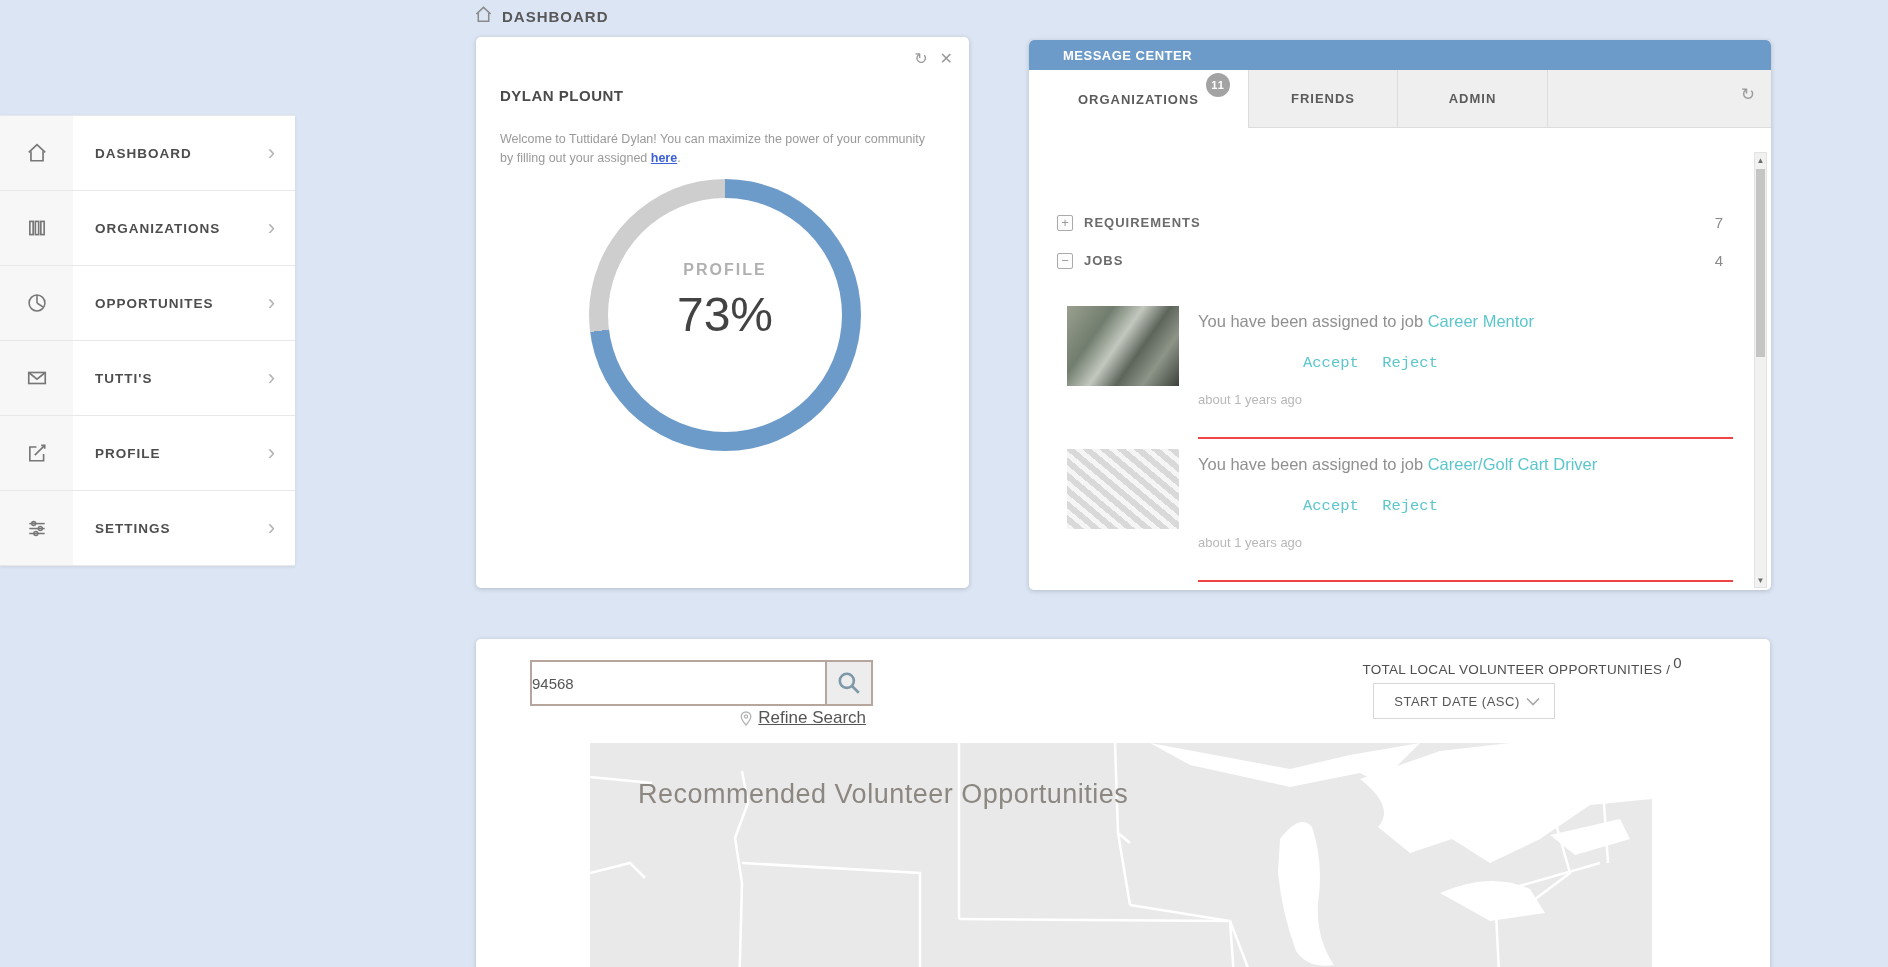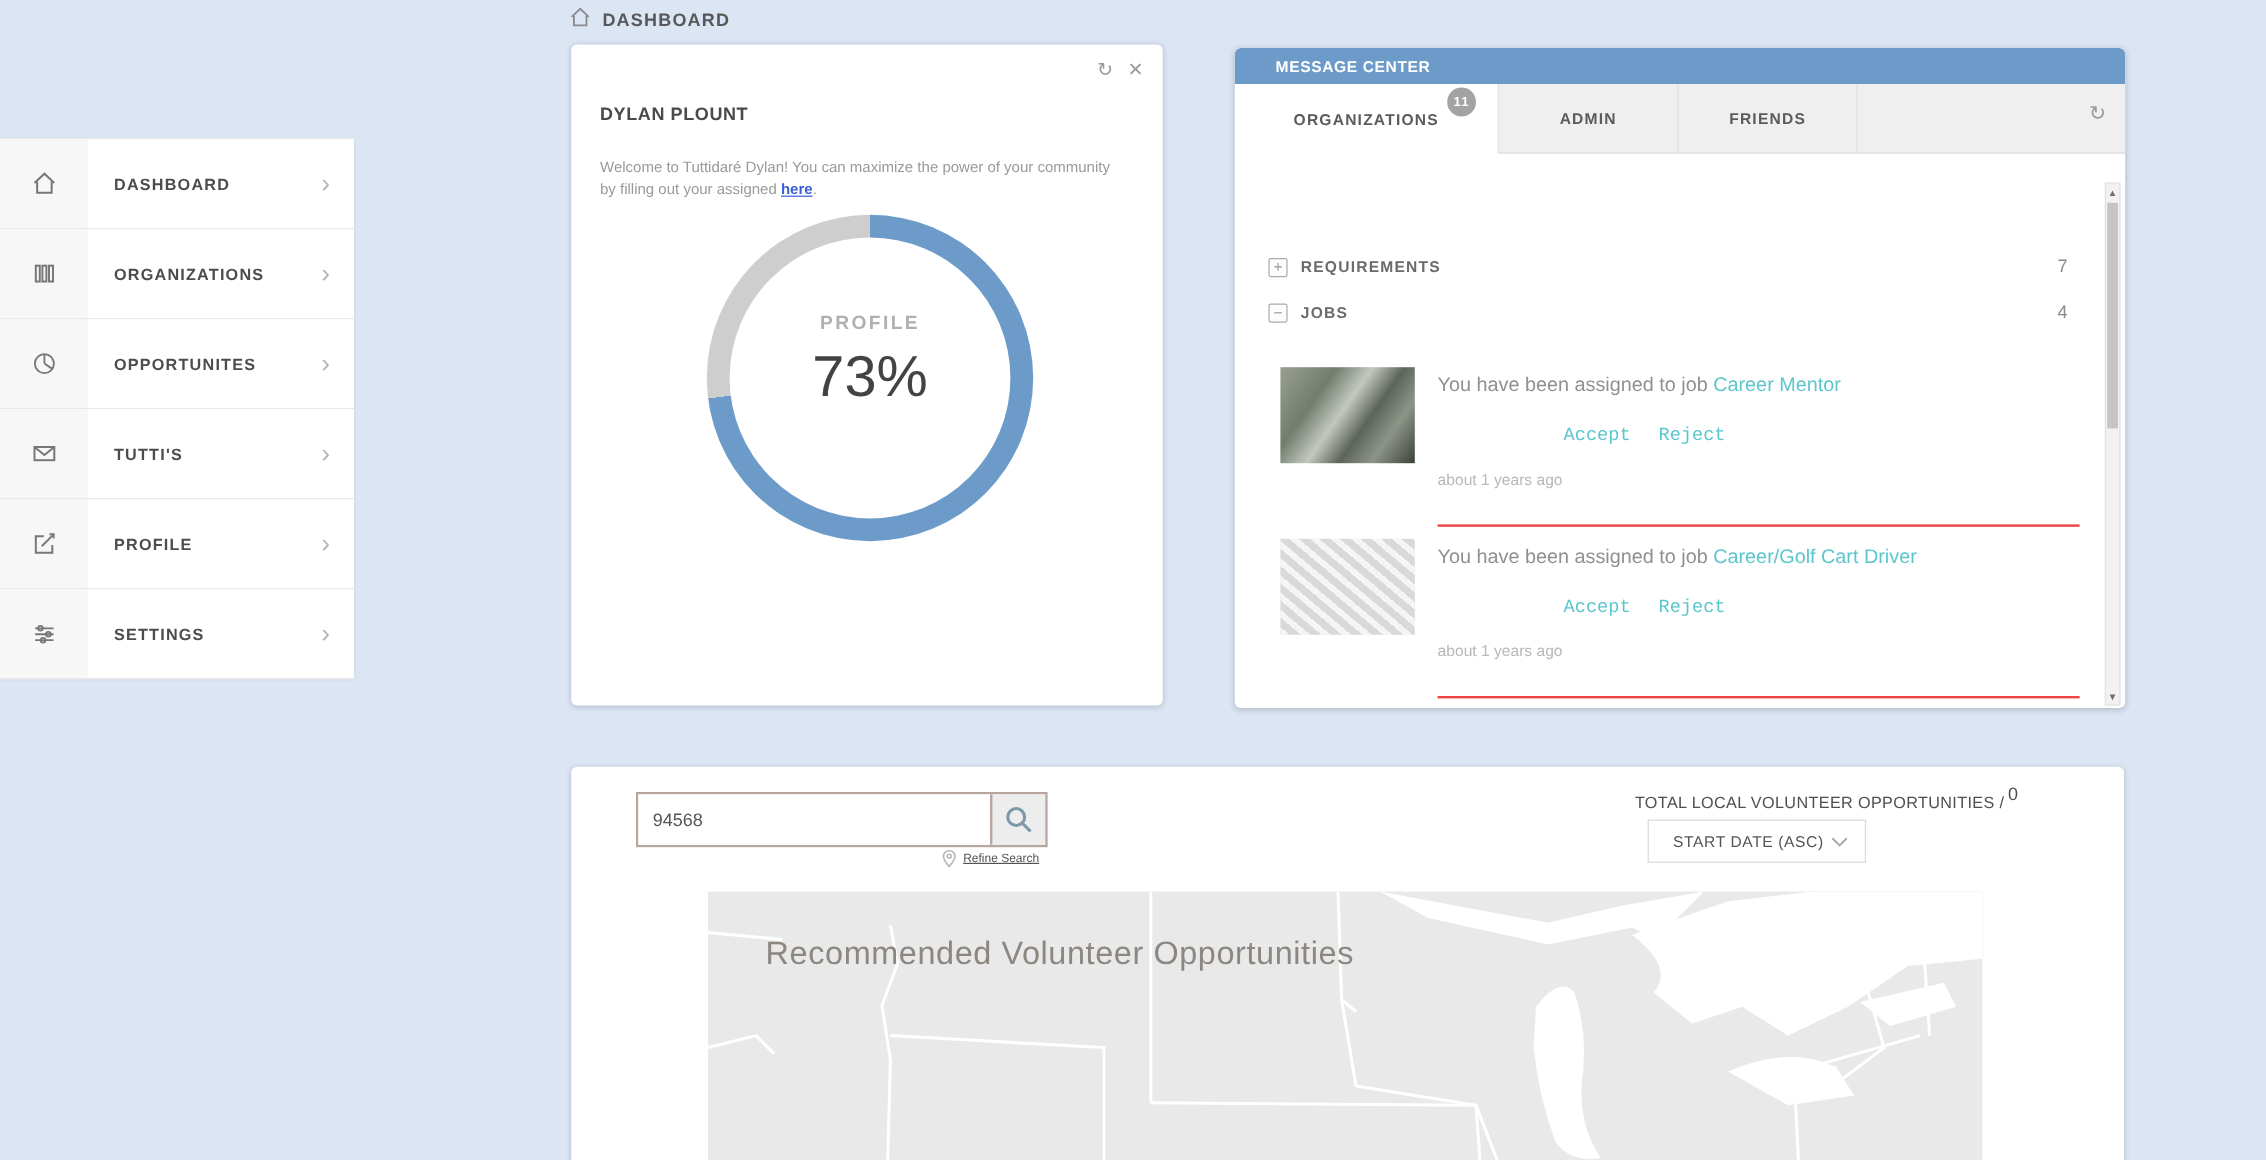--- a/index.html
+++ b/index.html
@@ -69,23 +69,23 @@
 
   
   .mc-scrollbar { position:absolute; right:4px; top:112px; width:13px; height:436px; background:#f1f1f1; border:1px solid #e3e3e3; }
   .mc-scroll-thumb { position:absolute; left:1px; right:1px; top:16px; height:188px; background:#c5c5c5; }
   .mc-scroll-up, .mc-scroll-down { position:absolute; left:0; right:0; height:14px; display:flex; align-items:center; justify-content:center; font-size:8px; color:#6e6e6e; }
   .mc-scroll-up { top:0; } .mc-scroll-down { bottom:0; }
 
   
   .bottom-panel { left:476px; top:639px; width:1294px; height:390px; border-radius:5px 5px 0 0; }
   .search-wrap { position:absolute; left:54px; top:21px; width:343px; height:46px; border:2px solid #b7a69e; background:#fff; display:flex; }
-  .search-input { flex:1; border:none; outline:none; padding:0 12px; font-size:15px; color:#555; font-family:"Liberation Sans",sans-serif; }
+  .search-input { flex:1; border:none; outline:none; padding:0 0; font-size:15px; color:#555; font-family:"Liberation Sans",sans-serif; }
   .search-btn { width:46px; background:#ededed; border-left:2px solid #b7a69e; display:flex; align-items:center; justify-content:center; cursor:pointer; }
-  .refine { position:absolute; left:240px; top:69px; width:150px; text-align:right; font-size:10px; color:#555; display:flex; align-items:center; justify-content:flex-end; gap:6px; }
+  .refine { position:absolute; left:240px; top:69px; width:150px; text-align:right; font-size:17px; color:#555; display:flex; align-items:center; justify-content:flex-end; gap:6px; }
   .refine a { color:#555; text-decoration:underline; cursor:pointer; }
 
   .total-line { position:absolute; right:88px; top:15px; font-size:13.5px; color:#4f4f4f; letter-spacing:.3px; }
   .total-count { font-size:15px; vertical-align:6px; margin-left:3px; }
   .sort-select { position:absolute; left:897px; top:44px; width:182px; height:36px; border:1px solid #d9d9d9; background:#fff; display:flex; align-items:center; padding:0 14px; cursor:pointer; }
   .sort-value { flex:1; font-size:13px; color:#555; letter-spacing:.5px;text-align:center; }
 
   .map { position:absolute; left:114px; top:104px; width:1062px; height:290px; background:#e9e9e9; overflow:hidden; }
   .map-title { position:absolute; left:48px; top:36px; font-size:27px; font-weight:300; color:#8d8781; letter-spacing:.5px; }
 </style>
@@ -203,25 +203,25 @@
 
   <section class="card message-center">
     <div class="mc-header">
       <span class="mc-title">MESSAGE CENTER</span>
     </div>
     <div class="mc-tabs">
       <div class="mc-tab tab-orgs active">
         <span>ORGANIZATIONS</span>
         <span class="tab-badge">11</span>
       </div>
+      <div class="mc-tab tab-friends">
+        <span>FRIENDS</span>
+      </div>
       <div class="mc-tab tab-admin">
         <span>ADMIN</span>
-      </div>
-      <div class="mc-tab tab-friends">
-        <span>FRIENDS</span>
       </div>
       <div class="mc-tab-filler">
         <span class="mc-refresh">↻</span>
       </div>
     </div>
     <div class="mc-content">
       <div class="mc-row" style="top:86px;">
         <span class="toggle-box">+</span>
         <span class="mc-row-label">REQUIREMENTS</span>
         <span class="mc-row-count">7</span>

